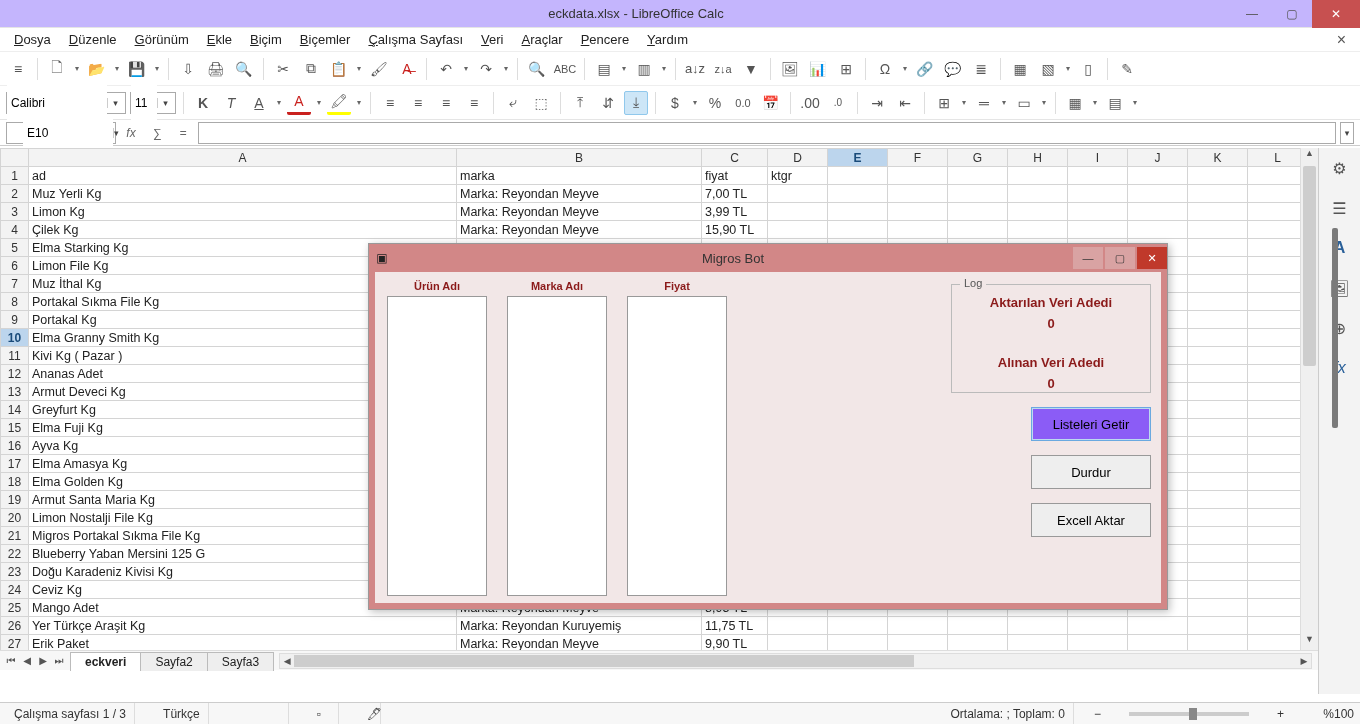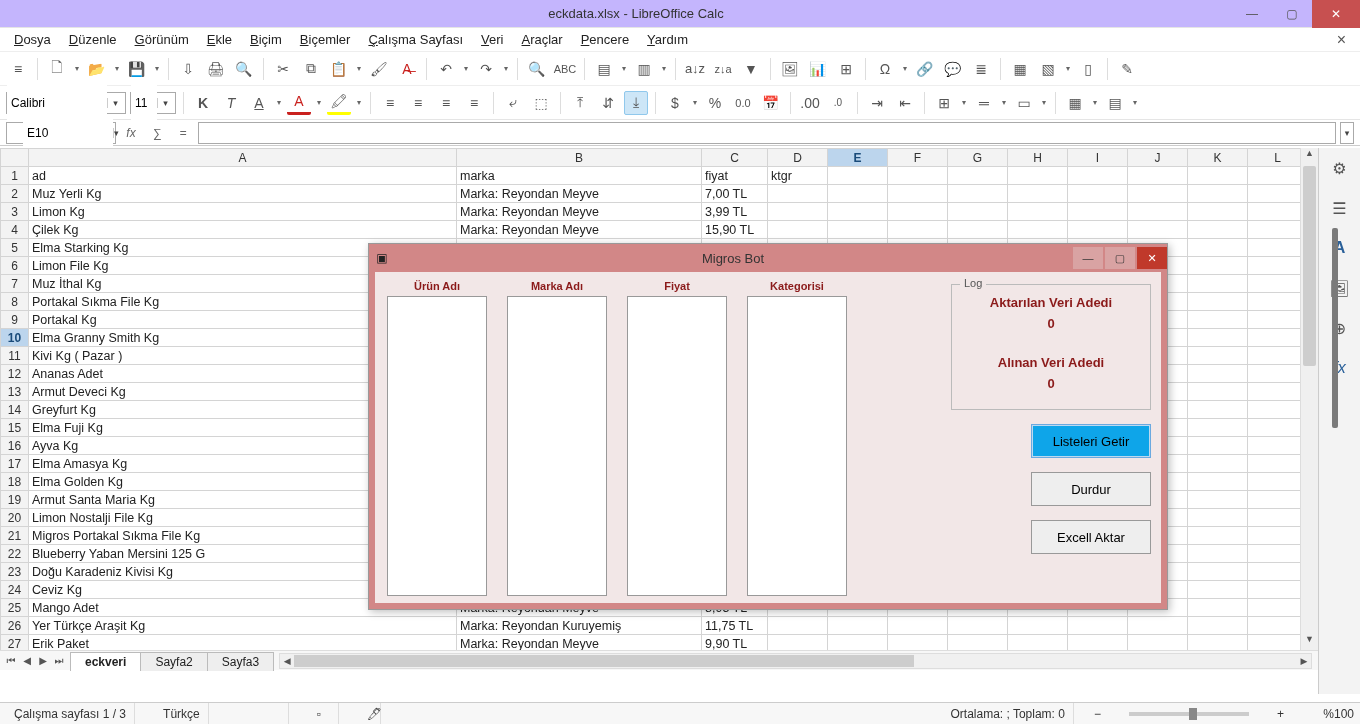--- a/index.html
+++ b/index.html
@@ -84,26 +84,26 @@
 .overlay .otext { flex:1; text-align:center; font-size:13px; color:#333; }
 .overlay .obtns { display:flex; }
 .overlay .obtn { width:30px; height:22px; display:flex; align-items:center; justify-content:center; background:#d9a3a3; color:#333; margin-left:2px; font-size:11px; }
 .overlay .obtn.close { background:#c0392b; color:#fff; }
 .overlay .obody { position:absolute; top:28px; left:6px; right:6px; bottom:6px; background:#f2e7e7; padding: 8px 12px; }
 .overlay .cols { display:flex; gap:20px; }
 .overlay .col { display:flex; flex-direction:column; align-items:center; }
 .overlay .col .lbl { color:#8b1a1a; font-weight:bold; font-size:11px; margin-bottom:4px; }
 .overlay .col .listbox { width:100px; height:300px; background:#fff; border:1px solid #999; }
 .overlay .side { position:absolute; right:10px; top:12px; width:200px; }
-.overlay .logbox { border:1px solid #bbb; padding:10px 8px 18px; position:relative; }
+.overlay .logbox { border:1px solid #bbb; padding:10px 8px 1px; position:relative; }
 .overlay .logbox .legend { position:absolute; top:-8px; left:8px; background:#f2e7e7; padding:0 4px; font-size:11px; color:#555; }
 .overlay .logbox .line1 { color:#8b1a1a; font-weight:bold; text-align:center; font-size:13px; }
 .overlay .logbox .val { color:#8b1a1a; font-weight:bold; text-align:center; font-size:13px; margin-top:6px; }
 .overlay .btn { display:block; width:120px; height:34px; margin:14px 0 0 auto; background:#eee; border:1px solid #999; font-size:13px; cursor:pointer; }
-.overlay .btn.focus { background:#0ea5e9; border:1px solid #6aa9e0; box-shadow: 0 0 0 1px #bcd9f0 inset; }
+.overlay .btn.focus { background:#8b5cf6; border:1px solid #6aa9e0; box-shadow: 0 0 0 1px #bcd9f0 inset; }
 
 
 .scrollhint { position:absolute; right:22px; top:228px; width:6px; height:200px; background:#7a7a7a; border-radius:2px; }
 </style>
 </head>
 <body>
 
 <div class="titlebar">
   <div style="width:40px"></div>
   <div class="title">eckdata.xlsx - LibreOffice Calc</div>
@@ -763,24 +763,20 @@
           <div class="listbox"></div>
         </div>
         <div class="col">
           <div class="lbl">Marka Adı</div>
           <div class="listbox"></div>
         </div>
         <div class="col">
           <div class="lbl">Fiyat</div>
           <div class="listbox"></div>
         </div>
-        <div class="col">
-          <div class="lbl">Kategorisi</div>
-          <div class="listbox"></div>
-        </div>
       </div>
     <div class="side">
       <div class="logbox">
         <div class="legend">Log</div>
         <div class="line1">Aktarılan Veri Adedi</div>
         <div class="val">0</div>
         <div class="line1" style="margin-top:24px">Alınan Veri Adedi</div>
         <div class="val">0</div>
       </div>
       <button class="btn focus">Listeleri Getir</button>

